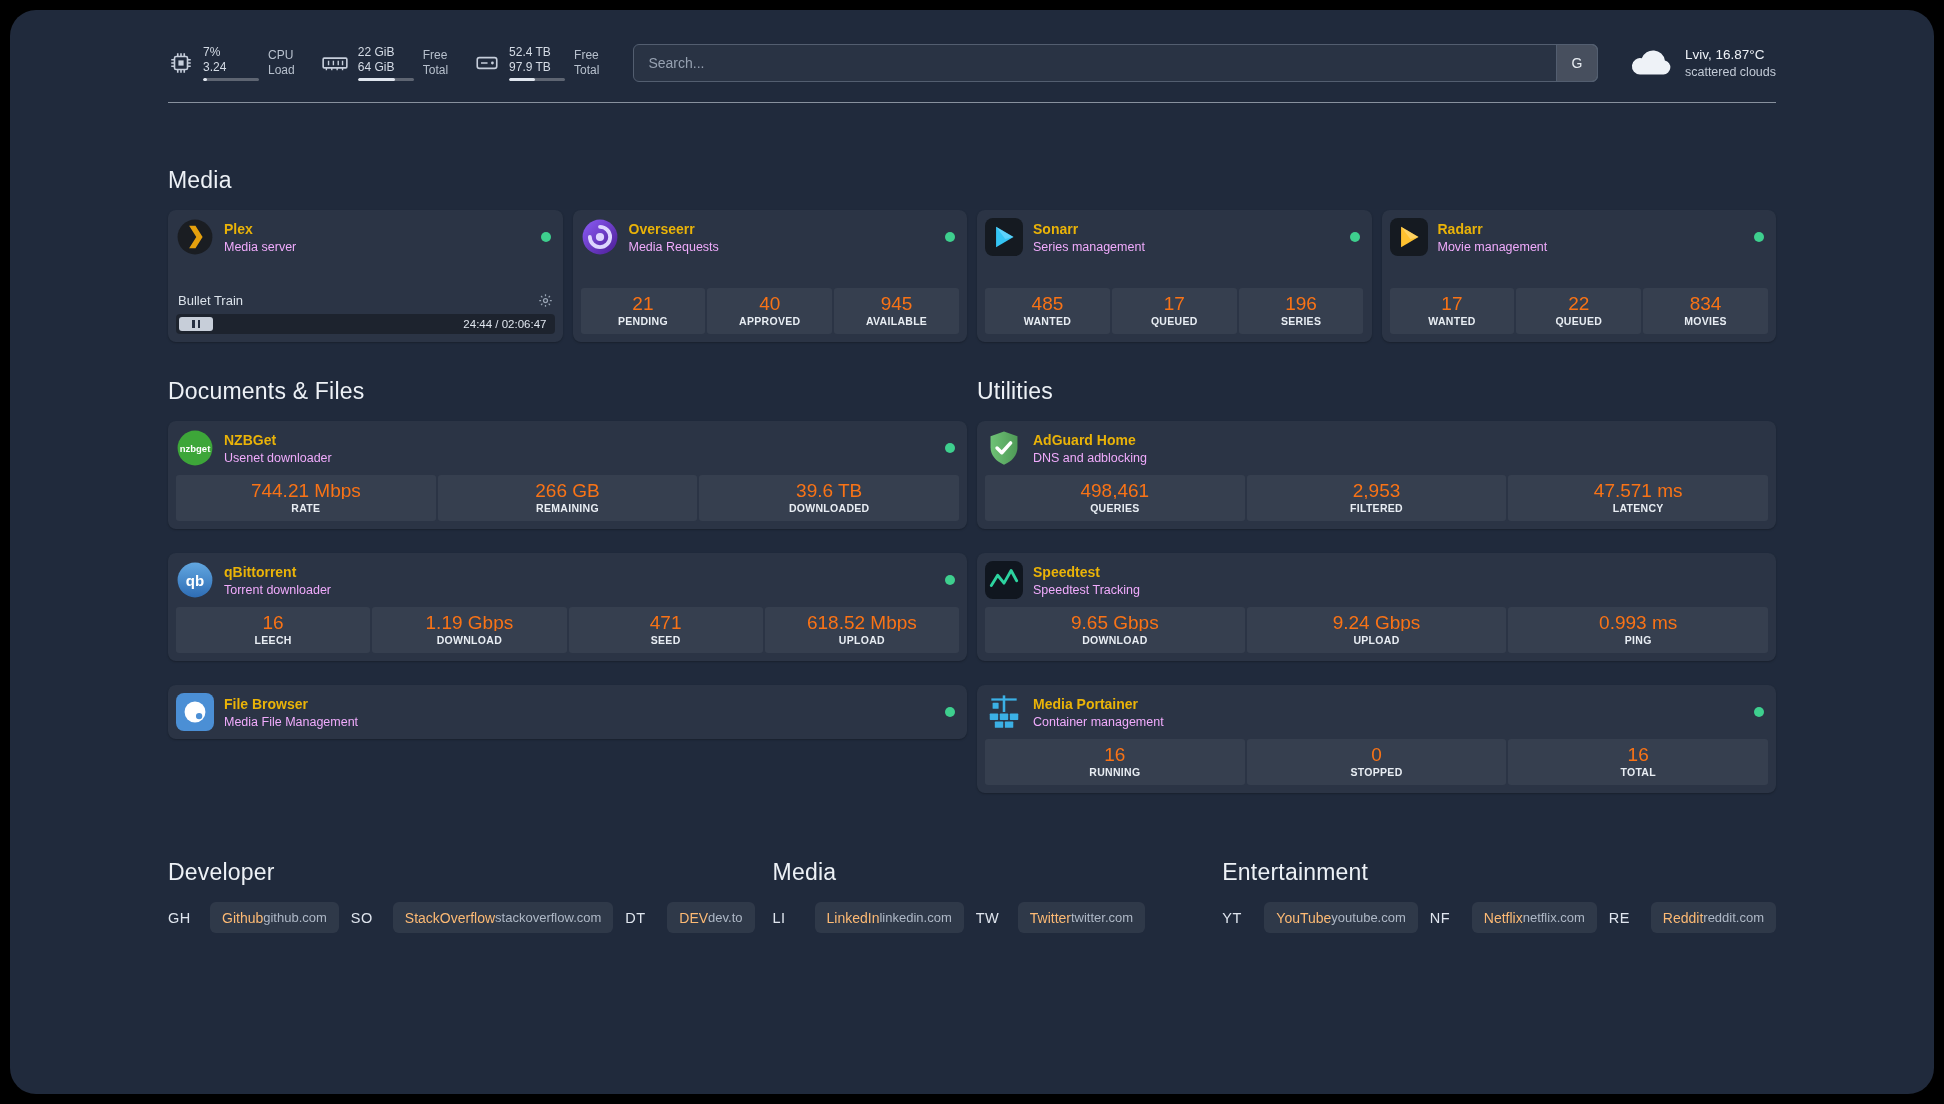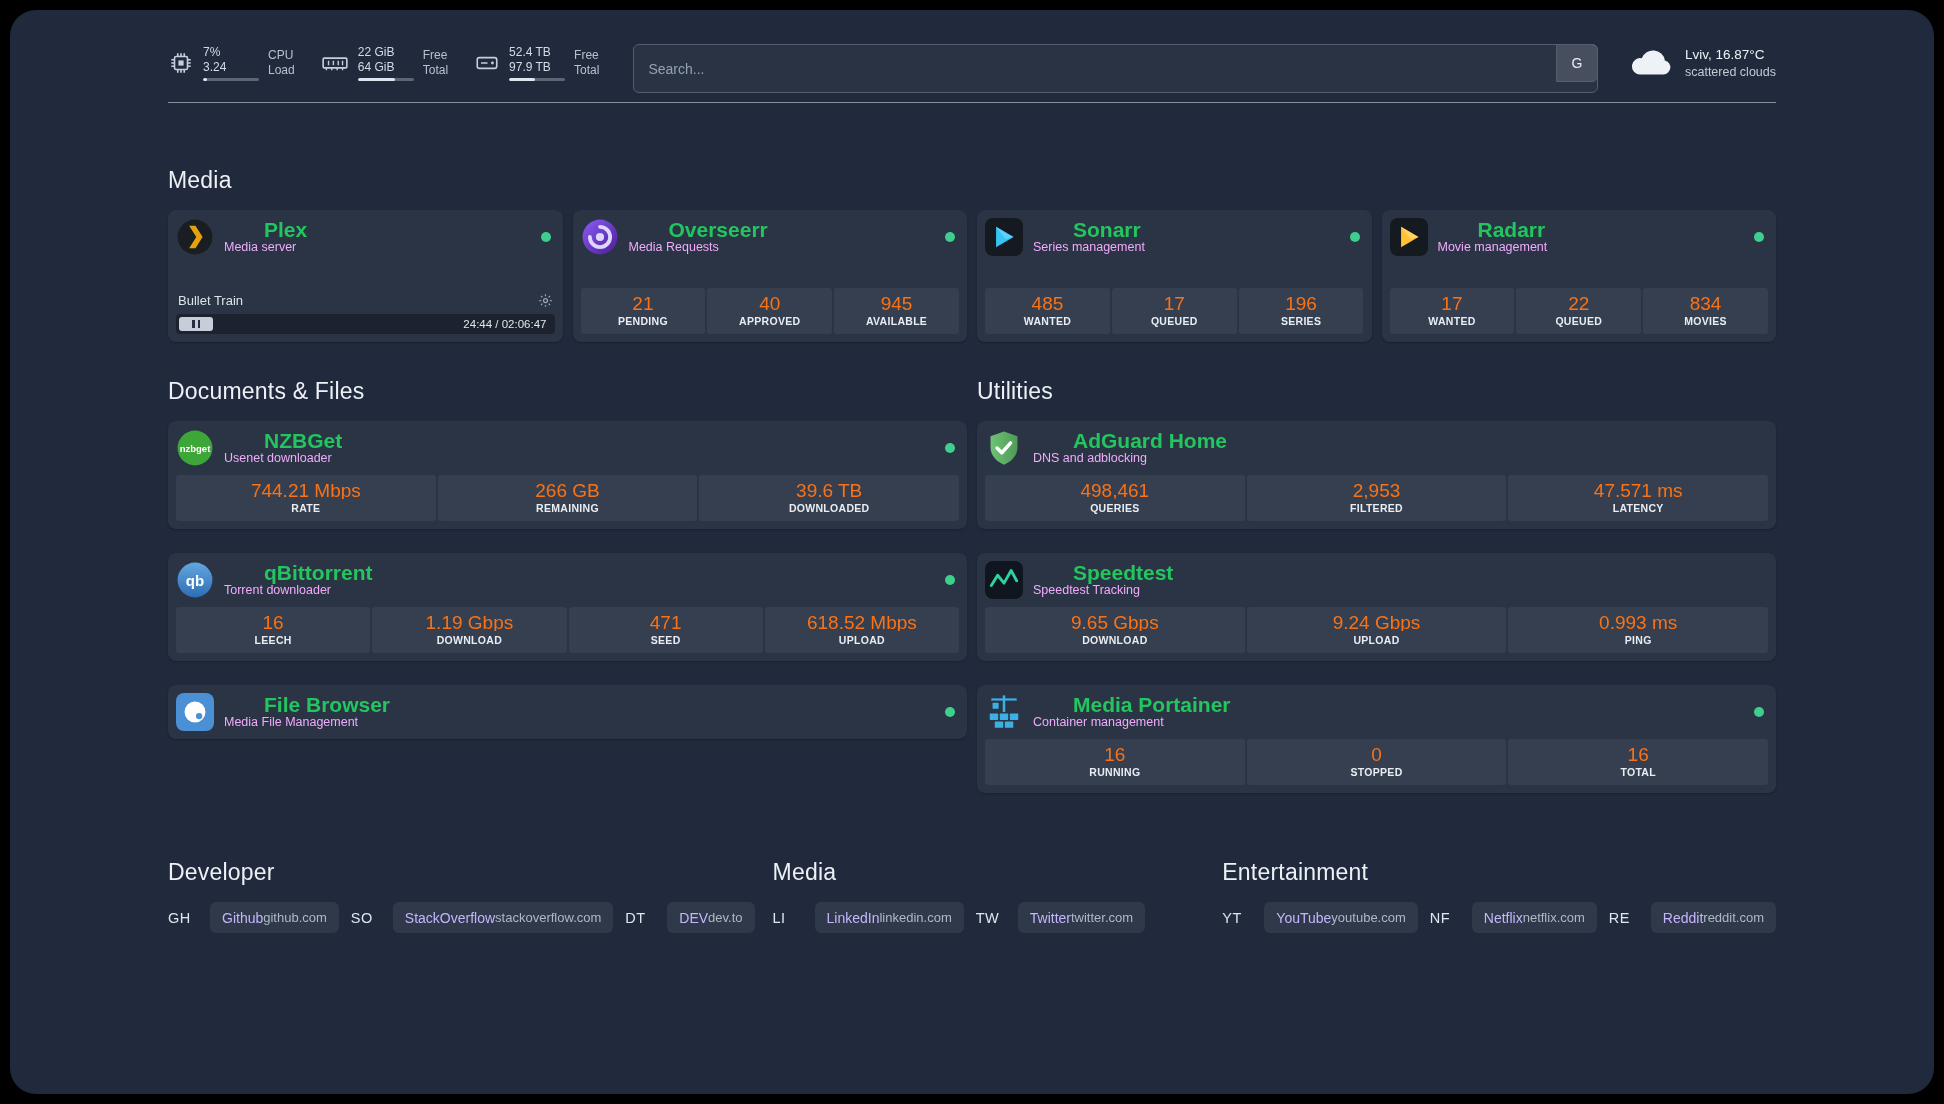--- a/index.html
+++ b/index.html
@@ -17,21 +17,21 @@
   .res-group { display:flex; align-items:center; gap:26px; }
   .res { display:flex; align-items:center; gap:9px; }
   .res-icon svg { display:block; }
   .res-nums { font-size:12px; line-height:15px; color:#d4dbe5; min-width:50px; }
   .res-labels { font-size:12px; line-height:15px; color:#b7c0cd; }
   .res-bar { width:56px; height:3px; border-radius:2px; background:rgba(255,255,255,0.28); margin-top:3px; overflow:hidden; }
   .res-bar-fill { display:block; height:100%; background:#dfe5ee; border-radius:2px; }
 
   .search-wrap { flex:1; position:relative; margin:0 30px 0 34px; height:38px; }
   .search-input {
-    width:100%; height:49px; background:rgba(255,255,255,0.045);
+    width:100%; height:38px; background:rgba(255,255,255,0.045);
     border:1px solid #535e70; border-radius:6px; color:#e5eaf1;
     font-size:14px; padding:0 54px 0 14px; font-family:"Liberation Sans", sans-serif; outline:none;
   }
   .search-input::placeholder { color:#96a1b1; }
   .search-provider {
     position:absolute; right:0; top:0; height:38px; width:42px;
     background:rgba(255,255,255,0.14); border:1px solid #535e70; border-left:1px solid #535e70;
     border-radius:0 6px 6px 0; color:#e8edf3; font-size:14px; cursor:pointer;
     font-family:"Liberation Sans", sans-serif;
   }
@@ -49,21 +49,21 @@
   .card {
     background:rgba(255,255,255,0.05); border-radius:8px; padding:8px;
     box-shadow:0 1px 2px rgba(0,0,0,0.25); cursor:pointer;
   }
   .media-card { min-height:132px; display:flex; flex-direction:column; justify-content:space-between; }
 
   .card-header { display:flex; align-items:center; gap:10px; }
   .icon-tile { width:38px; height:38px; flex:0 0 38px; display:flex; align-items:center; justify-content:center; }
   .icon-tile svg { display:block; }
   .card-titles { min-width:0; }
-  .service-name { font-size:21px; font-weight:600; color:#22c55e; line-height:19px; white-space:nowrap;margin-left:40px; }
+  .service-name { font-size:14px; font-weight:600; color:#eab308; line-height:19px; white-space:nowrap; }
   .service-subtitle { font-size:12.5px; color:#f0abfc; line-height:16px; white-space:nowrap; }
   .status-dot { width:10px; height:10px; border-radius:50%; background:#3ecf8e; margin-left:auto; margin-right:4px; flex:0 0 10px; }
 
   .stats-row { display:flex; gap:2px; margin-top:8px; }
   .media-card .stats-row { margin-top:auto; }
   .stat { flex:1; background:rgba(255,255,255,0.055); border-radius:3px; text-align:center; padding:7px 2px 6px; min-width:0; }
   .stat-value { font-size:19px; color:#f97316; line-height:17px; white-space:nowrap; overflow:hidden; }
   .stat-label { font-size:10.5px; font-weight:700; color:#e8edf3; letter-spacing:.3px; margin-top:3px; text-transform:uppercase; line-height:13px; }
 
   
@@ -85,21 +85,21 @@
 
   
   .bottom-grid { margin-top:66px; display:grid; grid-template-columns:1fr 1fr 1fr; gap:18px; align-items:start; }
   .links-list { margin-top:16px; display:flex; flex-direction:row; gap:12px; }
   .link-row { display:flex; align-items:center; gap:10px; cursor:pointer; }
   .link-abbr { width:32px; flex:0 0 32px; font-size:14.5px; color:#dfe5ee; letter-spacing:.4px; }
   .link-pill {
     flex:1; height:31px; background:rgba(255,255,255,0.07); border-radius:6px;
     display:flex; align-items:center; justify-content:space-between; padding:0 12px;
   }
-  .link-name { font-size:14px; color:#c4b5fd; }
+  .link-name { font-size:14px; color:#fdba74; }
   .link-url { font-size:13px; color:#aeb8c6; }
 </style>
 </head>
 <body>
 
 <div class="app">
   <div class="container">
 
     <header class="topbar">
       <div class="res-group">

